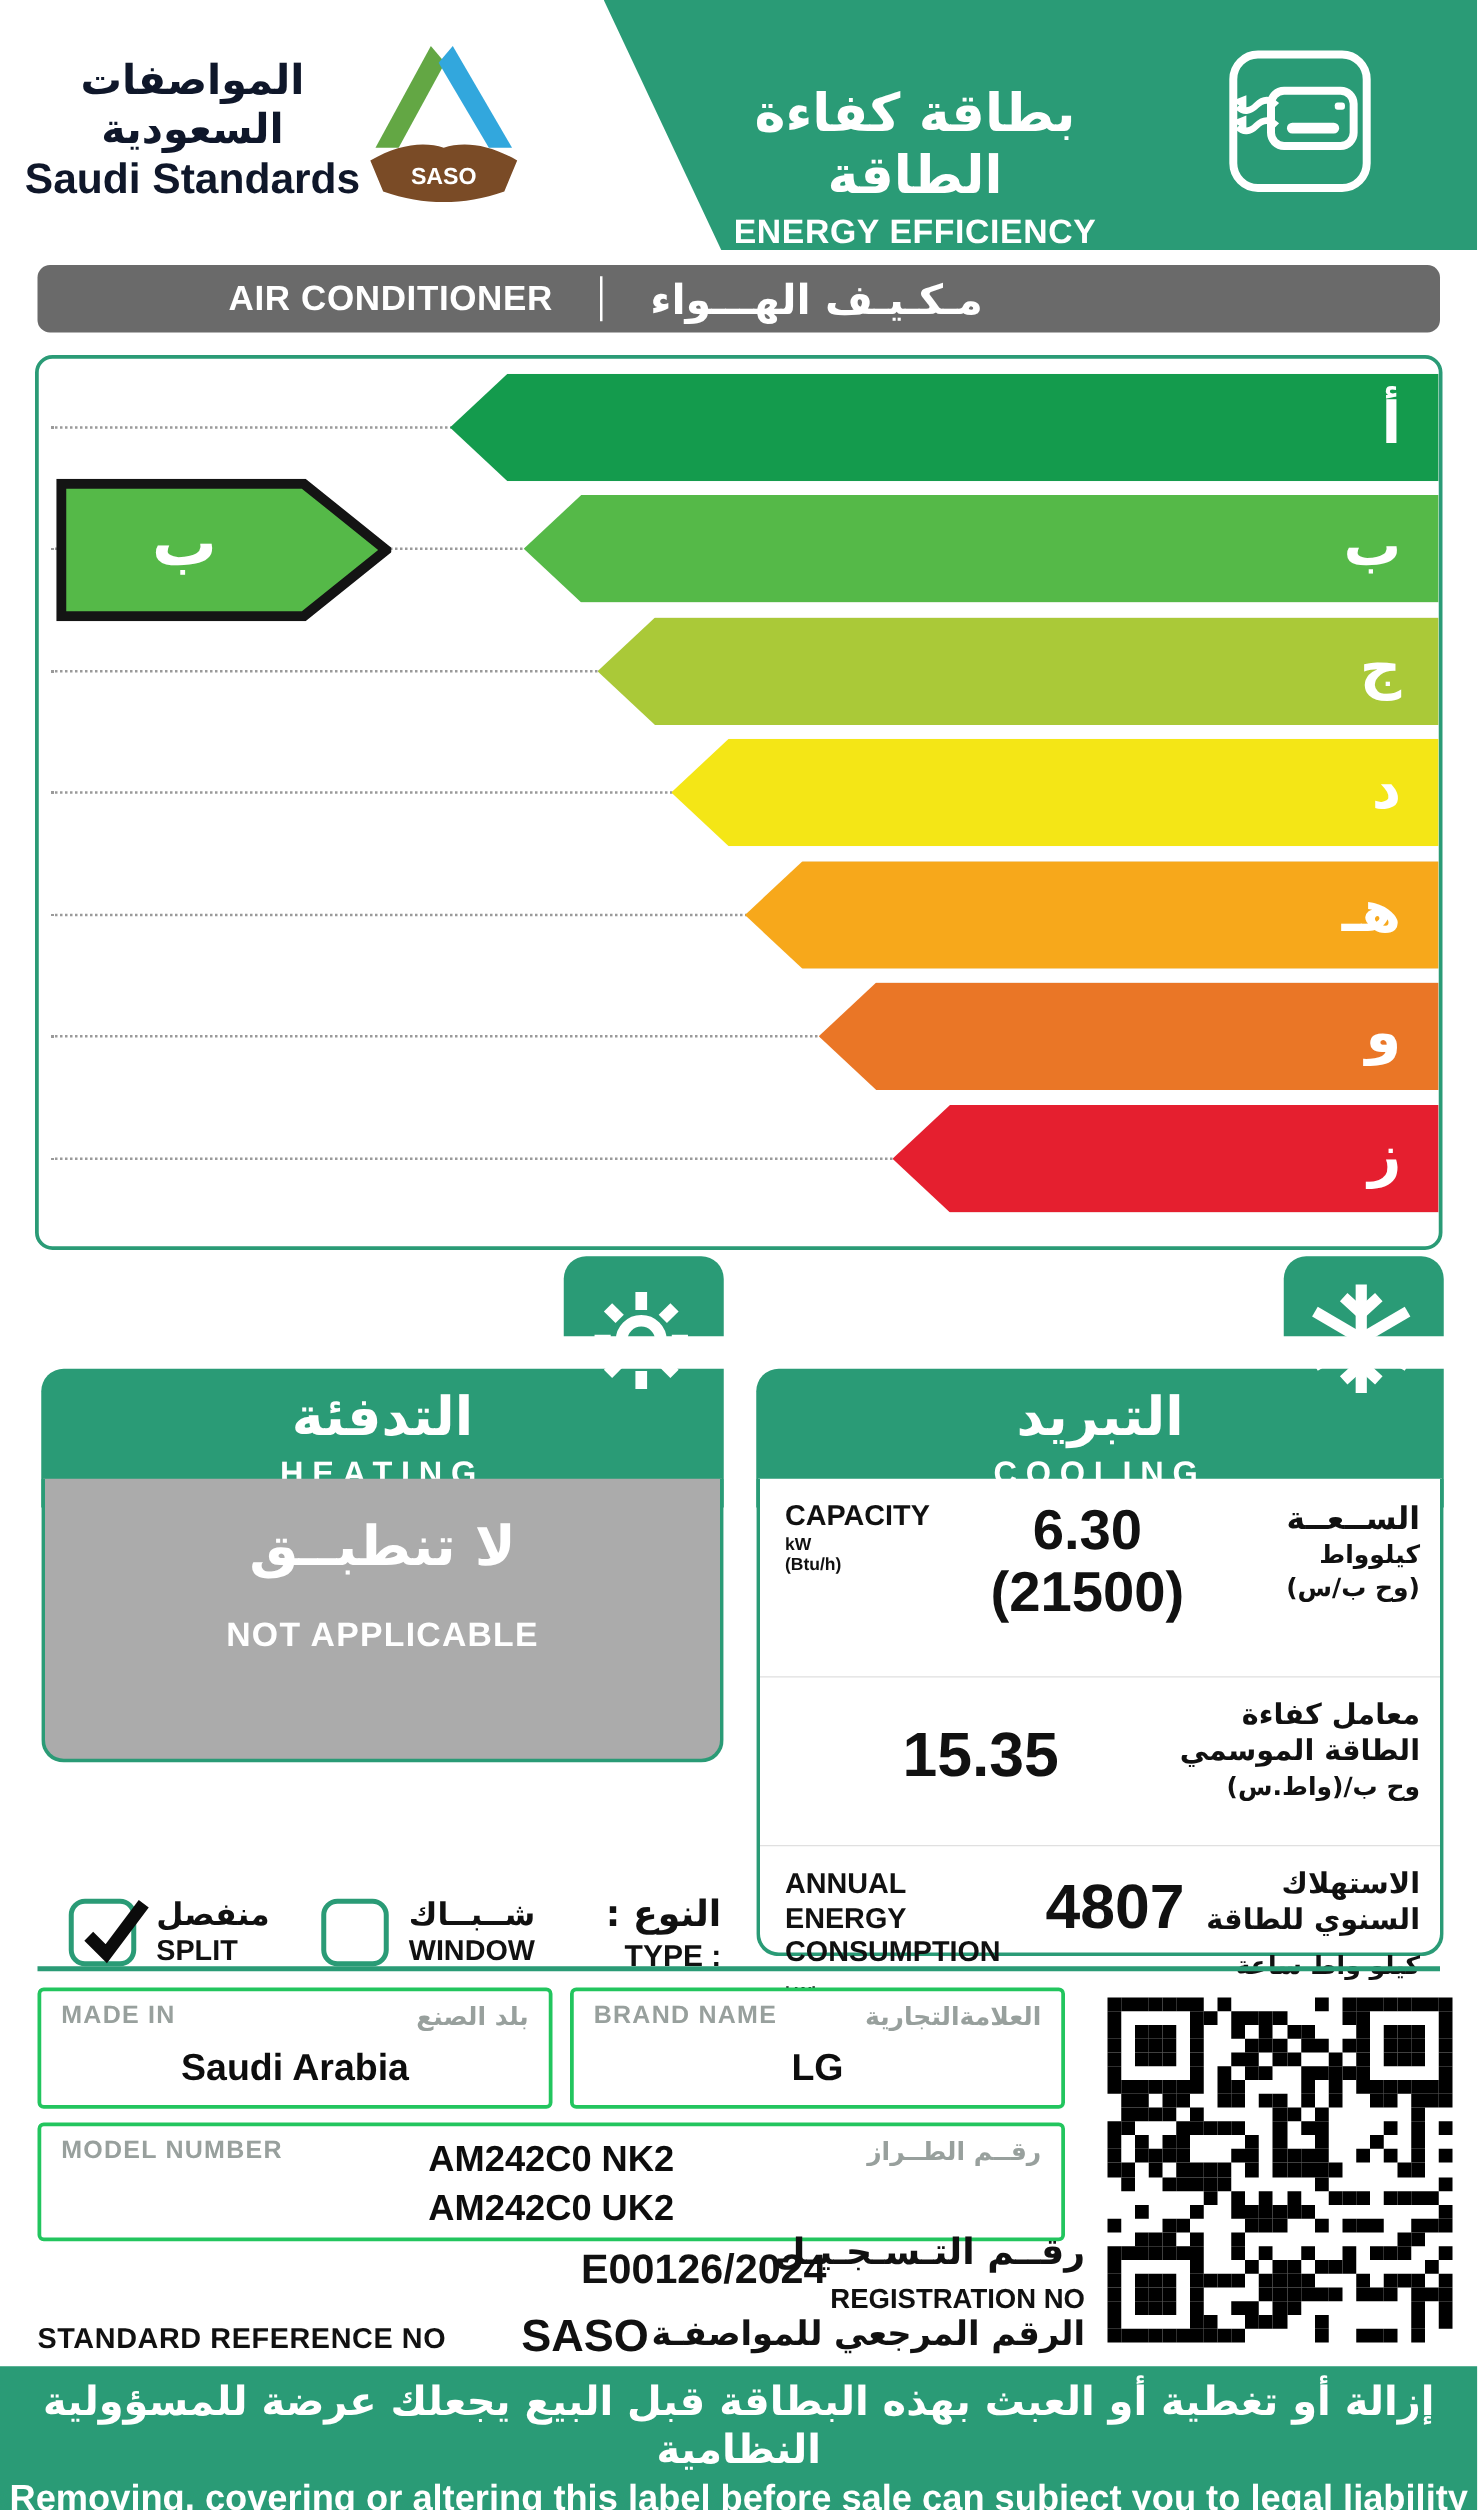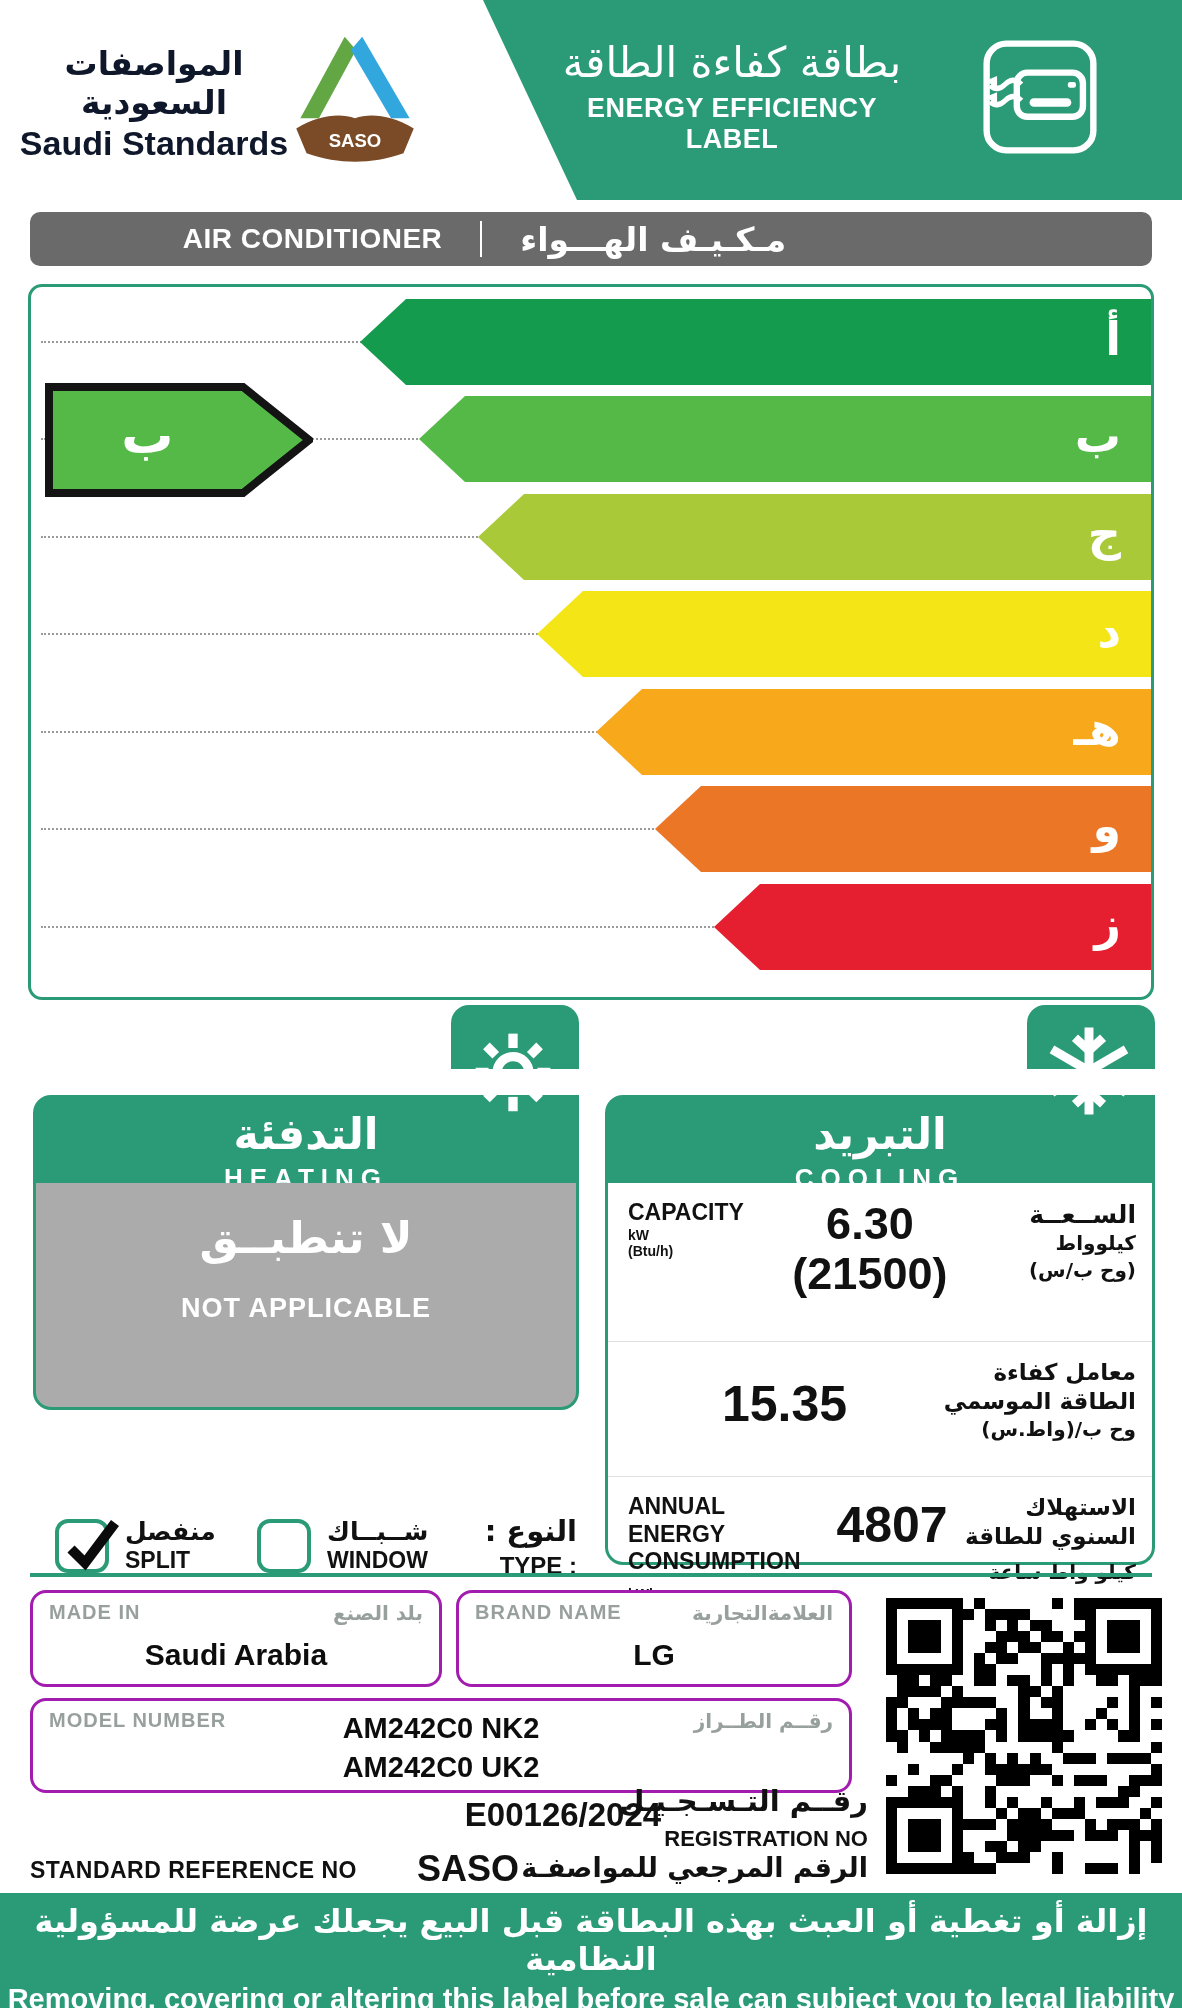--- a/index.html
+++ b/index.html
@@ -8,21 +8,21 @@
   .ar{font-family:"DejaVu Sans",sans-serif;}
 
   
   .org{position:absolute;left:18px;top:44px;width:272px;text-align:center;color:#0f172a;}
   .org-ar{font-size:33px;font-weight:700;}
   .org-en{font-size:34px;font-weight:600;margin-top:2px;}
   .saso-logo{position:absolute;left:288px;top:26px;width:134px;height:142px;}
   .banner{position:absolute;left:380px;top:0;width:802px;height:200px;background:#2a9b76;
           clip-path:polygon(103px 0,100% 0,100% 100%,197px 100%);}
   .banner-text{position:absolute;left:178px;top:38px;width:348px;text-align:center;color:#fff;}
-  .banner-ar{font-size:42px;font-weight:400;}
+  .banner-ar{font-size:42px;font-weight:700;margin-top:28px;}
   .banner-en{font-size:27px;font-weight:700;margin-top:6px;letter-spacing:.5px;}
   .ac-icon{position:absolute;left:602px;top:38px;width:116px;height:118px;}
 
   
   .pbar{position:absolute;left:30px;top:212px;width:1122px;height:54px;border-radius:10px;
         background:#6a6a6a;display:flex;align-items:center;justify-content:center;
         padding-right:250px;box-sizing:border-box;color:#fff;}
   .pbar-en{font-size:28px;font-weight:700;letter-spacing:.5px;margin-left:37px;}
   .pbar-sep{width:2px;height:36px;background:#fff;margin:0 38px;}
   .pbar-ar{font-size:33px;font-weight:700;}
@@ -83,21 +83,21 @@
         background:#fff;box-sizing:border-box;}
   .check{position:absolute;left:2px;top:-8px;width:60px;height:60px;overflow:visible;}
   .opt-label{line-height:1.15;}
   .opt-ar{font-size:25px;font-weight:700;}
   .opt-en{font-size:23px;font-weight:700;}
   .type-ar{font-size:29px;font-weight:700;}
   .type-en{font-size:24px;font-weight:700;margin-top:4px;}
 
   
   .sepline{position:absolute;left:30px;top:1573px;width:1122px;height:4px;background:#2a9b76;}
-  .ibox{position:absolute;border:3px solid #a21caf;border-radius:16px;background:#fff;box-sizing:border-box;}
+  .ibox{position:absolute;border:3px solid #22c55e;border-radius:5px;background:#fff;box-sizing:border-box;}
   .box-madein{left:30px;top:1590px;width:412px;height:97px;}
   .box-brand{left:456px;top:1590px;width:396px;height:97px;}
   .box-model{left:30px;top:1698px;width:822px;height:95px;}
   .ibox .lbl-en{position:absolute;left:16px;top:8px;font-size:20px;font-weight:700;color:#98a09d;letter-spacing:1px;}
   .ibox .lbl-ar{position:absolute;right:16px;top:8px;font-size:20px;font-weight:700;color:#98a09d;}
   .ibox .val{position:absolute;left:0;right:0;bottom:12px;text-align:center;font-size:30px;font-weight:700;color:#0d0d0d;}
   .box-model .val2{position:absolute;left:0;right:0;top:8px;text-align:center;
                    font-size:29px;font-weight:700;line-height:1.35;color:#0d0d0d;}
   .reg-ar{position:absolute;right:314px;top:1784px;font-size:29px;font-weight:700;}
   .reg-en{position:absolute;right:314px;top:1826px;font-size:22px;font-weight:700;}

